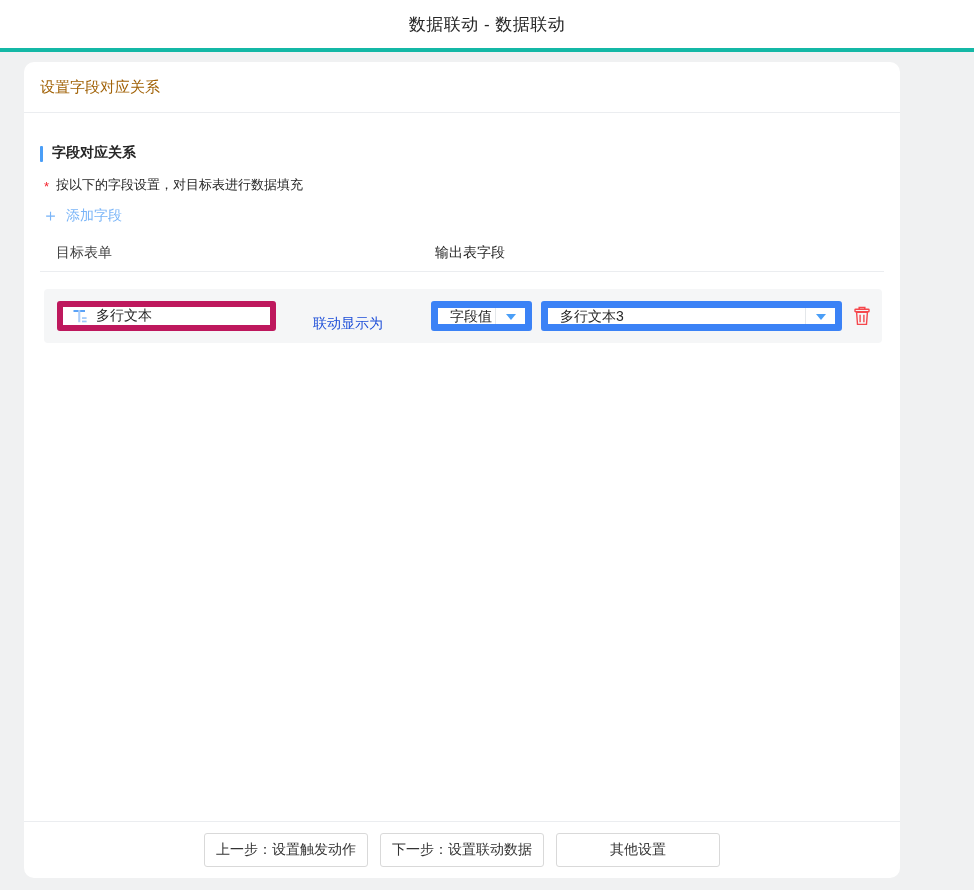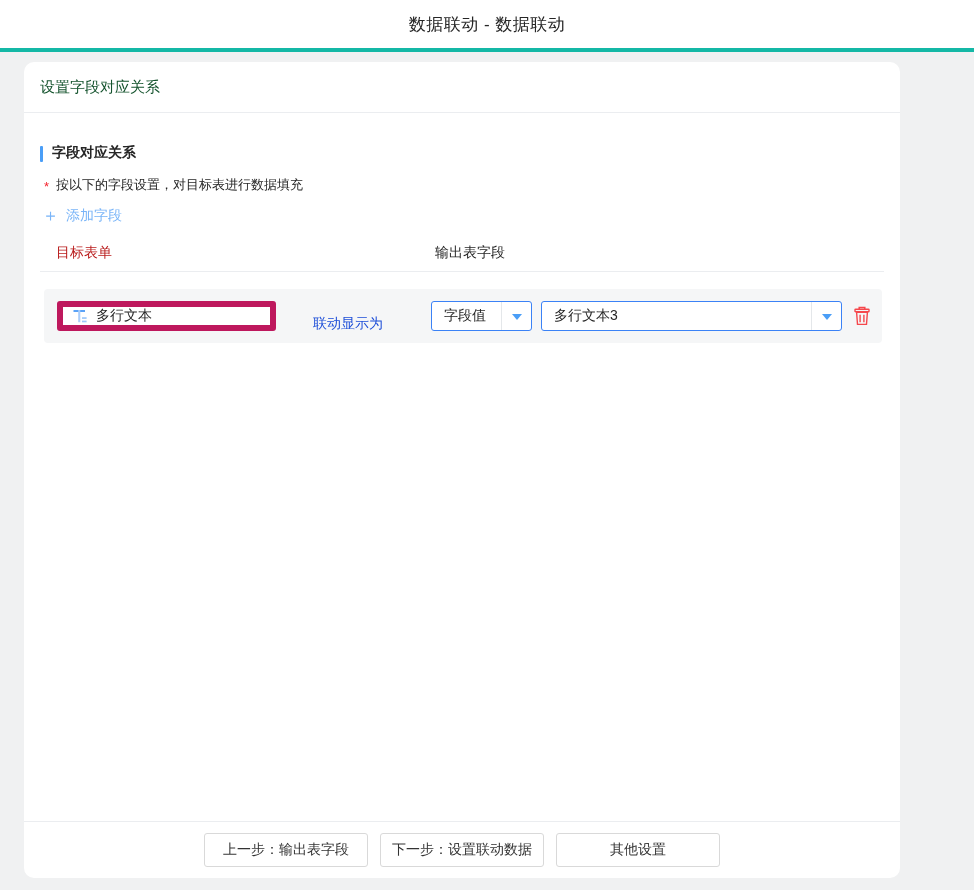--- a/index.html
+++ b/index.html
@@ -15,37 +15,37 @@
   }
   .topbar-title { font-size:17px; font-weight:500; color:#262626; letter-spacing:.5px; }
 
   
   .card {
     position:absolute; left:24px; top:62px; width:876px; height:816px;
     background:#fff; border-radius:10px;
   }
   .panel-header {
     height:51px; display:flex; align-items:center; padding-left:16px;
-    font-size:15px; color:#14532d; border-bottom:1px solid #ebedf0;
+    font-size:15px; color:#a16207; border-bottom:1px solid #ebedf0;
   }
   .panel-body { padding:0 16px; position:relative; }
 
   .section-title { margin-top:31px; display:flex; align-items:flex-end; }
   .section-bar { width:3px; height:16px; background:#4a9ef7; margin-right:9px; border-radius:1px; }
   .section-title-text { font-size:14px; font-weight:700; color:#262626; }
 
   .note-line { margin-top:14px; padding-left:4px; font-size:13px; color:#262626; display:flex; align-items:center; }
   .required-star { color:#f5222d; font-size:13px; margin-right:7px; transform:translateY(1px); }
 
   .add-field { margin-top:13px; padding-left:2px; display:inline-flex; align-items:center;
     color:#7ab5f8; font-size:14px; cursor:pointer; }
   .plus-glyph { font-size:17px; line-height:14px; margin-right:7px; font-weight:400; }
 
   .cols-row { position:relative; margin-top:19px; height:18px; }
-  .col-target { position:absolute; left:16px; font-size:14px; color:#b91c1c; }
+  .col-target { position:absolute; left:16px; font-size:14px; color:#404040; }
   .col-output { position:absolute; left:395px; font-size:14px; color:#262626; }
 
   .cols-divider { margin-top:9px; border-top:1px solid #ebedf0; }
 
   
   .map-row {
     position:relative; margin-left:4px; margin-top:17px;
     width:838px; height:54px; background:#f5f6f7; border-radius:4px;
   }
   .field-input {
@@ -54,22 +54,22 @@
     display:flex; align-items:center; padding-left:9px; cursor:pointer;
   }
   .field-input-text { font-size:14px; color:#262626; margin-left:8px; }
   .ml-icon { width:16px; height:16px; display:block; }
 
   .relation-label { position:absolute; left:269px; top:8px; height:54px; display:flex; align-items:center;
     font-size:14px; color:#1d4ed8; }
 
   .select {
     position:absolute; top:12px; height:30px; background:#fff;
-    border:1px solid #3b82f6; border-radius:3px;
-    display:flex; align-items:center; cursor:pointer;
+    border:7px solid #3b82f6; border-radius:3px;
+    display:flex; align-items:flex-start; cursor:pointer;
   }
   .select-valuetype { left:387px; width:101px; }
   .select-output { left:497px; width:301px; }
   .select-text { flex:1; font-size:14px; color:#262626; padding-left:12px; white-space:nowrap; overflow:hidden; }
   .select-caretbox { width:30px; align-self:stretch; border-left:1px solid #e4e7ea;
     display:flex; align-items:center; justify-content:center; }
   .caret-down { width:0; height:0; border-left:5px solid transparent; border-right:5px solid transparent;
     border-top:6px solid #4a9ef7; margin-top:2px; }
 
   .trash-btn { position:absolute; left:809px; top:17px; width:18px; height:20px; cursor:pointer; }
@@ -161,18 +161,18 @@
           <rect x="2" y="3.2" width="14" height="2.6" rx="0.6" stroke="#f5484d" stroke-width="1.4"></rect>
           <path d="M3.6 6.4 h10.8 l-0.9 12 h-9 z" stroke="#f5484d" stroke-width="1.4"></path>
           <path d="M7.1 8.8 v7.4 M10.9 8.8 v7.4" stroke="#f5484d" stroke-width="1.4"></path>
         </svg>
       </div>
 
     </div>
   </div>
 
   <div class="card-footer">
-    <button class="btn">上一步：输出表字段</button>
+    <button class="btn">上一步：设置触发动作</button>
     <button class="btn">下一步：设置联动数据</button>
     <button class="btn">其他设置</button>
   </div>
 
 </div>
 
 </body></html>

